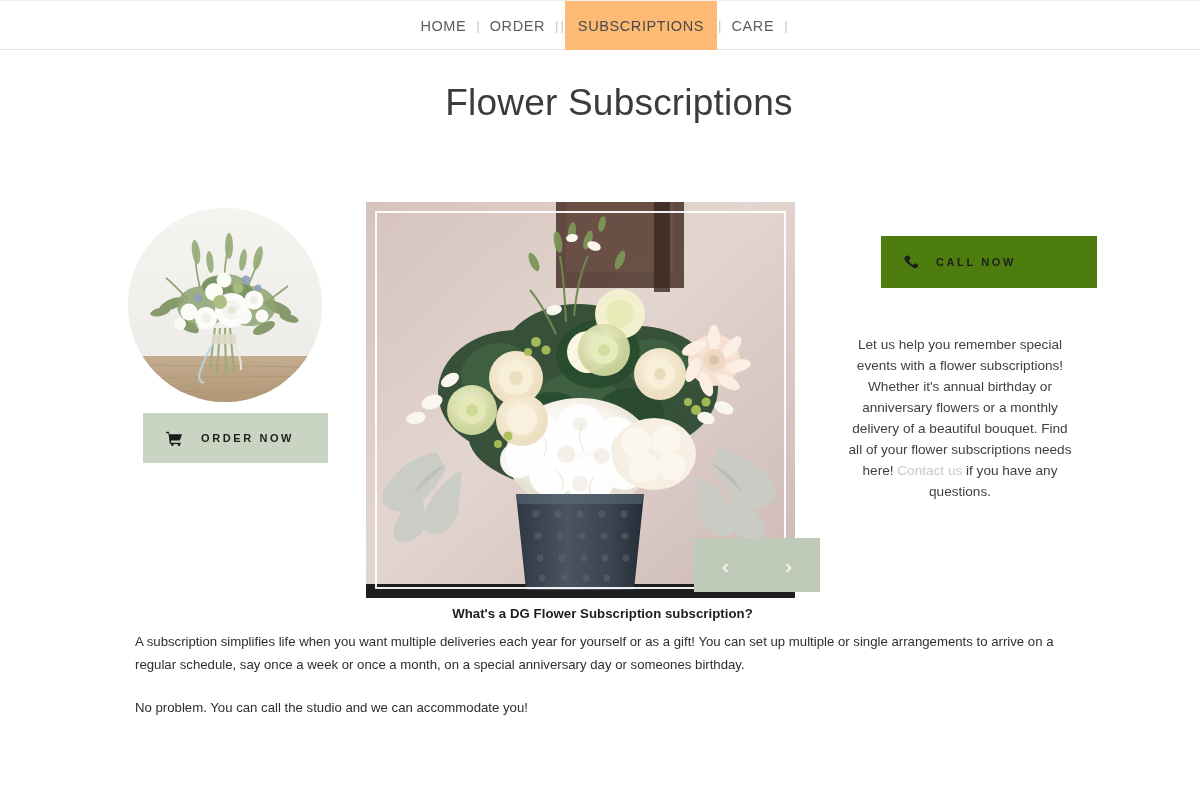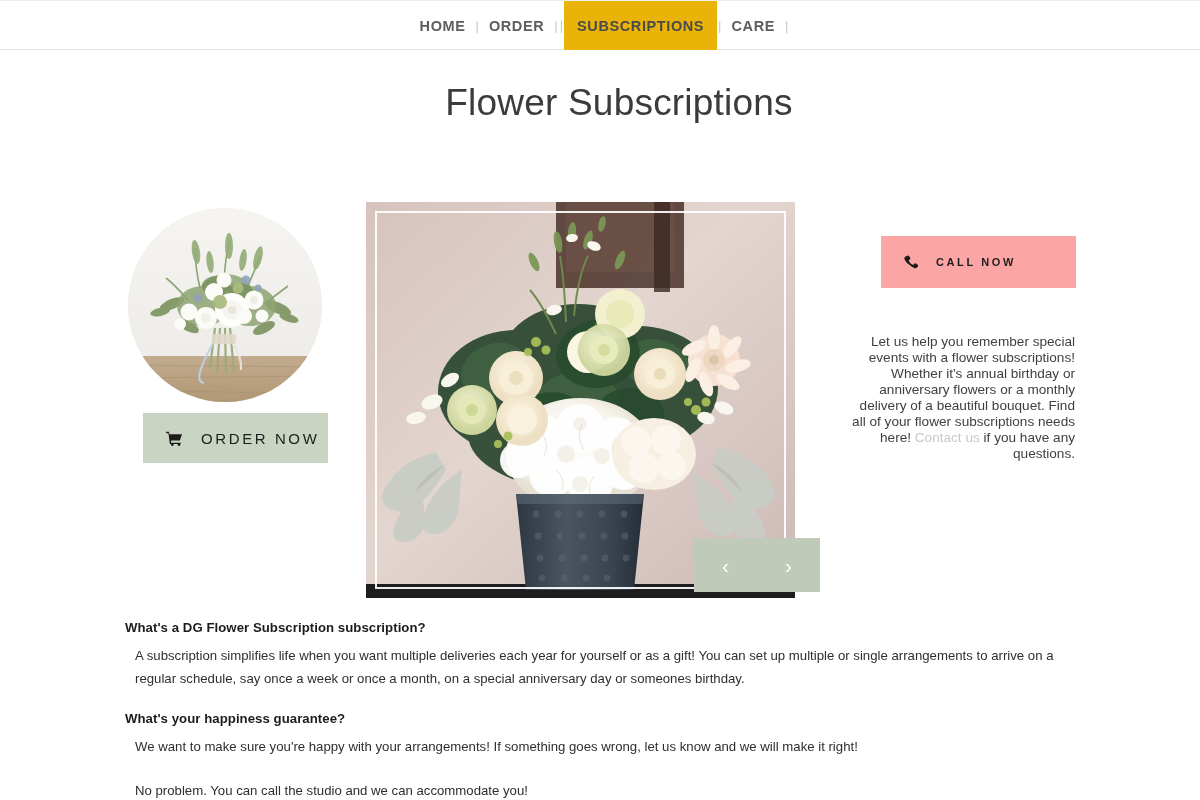--- a/index.html
+++ b/index.html
@@ -24,24 +24,24 @@
   .nav-list { display: flex; align-items: stretch; height: 49px; }
   .nav-item {
     display: flex; align-items: center;
     padding: 0 9px;
     font-size: 14.5px;
     letter-spacing: 0.6px;
     color: #5d5d5d;
     text-decoration: none;
     white-space: nowrap;
     cursor: pointer;
-    font-weight: 700;
+    font-weight: 400;
   }
   .nav-item.active {
-    background: #eab308;
+    background: #fdba74;
     color: #4a4a4a;
     padding: 0 13px;
   }
   .nav-sep {
     display: flex; align-items: center;
     color: #c9c9c9; font-size: 13px;
     padding: 0 1px;
     user-select: none;
   }
 
@@ -75,24 +75,24 @@
     display: flex; align-items: center;
     cursor: pointer;
     border: none;
   }
   .order-btn .btn-icon {
     margin-left: 23px; margin-right: 18px;
     display: flex; align-items: center;
     color: #1c1c1c;
   }
   .order-btn .btn-label {
-    font-size: 15px;
+    font-size: 11px;
     letter-spacing: 2.6px;
     color: #1e1e1e;
-    font-weight: 400;
+    font-weight: 700;
   }
 
   
   .carousel {
     position: absolute;
     left: 366px; top: 202px;
     width: 429px; height: 396px;
     overflow: hidden;
     background: #c9bcb8;
   }
@@ -117,64 +117,65 @@
     font-weight: 300;
     cursor: pointer;
     user-select: none;
     width: 30px; text-align: center;
   }
 
   
   .call-btn {
     position: absolute;
     left: 881px; top: 236px;
-    width: 195px; height: 52px;
-    background: #fca5a5;
+    width: 216px; height: 52px;
+    background: #4d7c0f;
     display: flex; align-items: center;
     cursor: pointer; border: none;
   }
   .call-btn .btn-icon {
     margin-left: 23px; margin-right: 17px;
     display: flex; align-items: center;
     color: #1c1c1c;
   }
   .call-btn .btn-label {
     font-size: 11px;
     letter-spacing: 2.6px;
     color: #1e1e1e;
     font-weight: 600;
   }
   .side-copy {
     position: absolute;
     left: 845px; top: 320px;
     width: 230px;
-    text-align: right;
+    text-align: center;
     font-size: 13.6px;
-    line-height: 16px;
+    line-height: 21px;
     color: #3f3f3f;
   }
   .side-copy a.contact-link {
     color: #c9c9c9;
     text-decoration: none;
     cursor: pointer;
   }
 
   
   .faq {
     position: absolute;
     left: 125px; top: 604px;
     width: 955px;
   }
   .faq-block { margin-bottom: 21px; }
   .faq-q {
     font-size: 13.2px;
     font-weight: bold;
     color: #1c1c1c;
-    margin: 16px 0 7px 0;
+    margin: 2px 0 7px 0;
     letter-spacing: 0.05px;
+    text-align: center;
   }
   .faq-a {
     font-size: 13.2px;
     line-height: 22.5px;
     color: #2e2e2e;
     margin: 10px;
   }
 </style>
 </head>
 <body>
@@ -529,19 +530,15 @@
 <p class="side-copy">
   <span>Let us help you remember special events with a flower subscriptions! Whether it's annual birthday or anniversary flowers or a monthly delivery of a beautiful bouquet. Find all of your flower subscriptions needs here! </span><a class="contact-link">Contact us</a><span> if you have any questions.</span>
 </p>
 
 <section class="faq" id="faq-list">
     <div class="faq-block">
       <p class="faq-q">What's a DG Flower Subscription subscription?</p>
       <p class="faq-a">A subscription simplifies life when you want multiple deliveries each year for yourself or as a gift! You can set up multiple or single arrangements to arrive on a regular schedule, say once a week or once a month, on a special anniversary day or someones birthday.</p>
     </div>
     <div class="faq-block">
-      <p class="faq-q">What's your happiness guarantee?</p>
-      <p class="faq-a">We want to make sure you're happy with your arrangements! If something goes wrong, let us know and we will make it right!</p>
-    </div>
-    <div class="faq-block">
       <p class="faq-a">No problem. You can call the studio and we can accommodate you!</p>
     </div>
   </section>
 
 </body></html>

